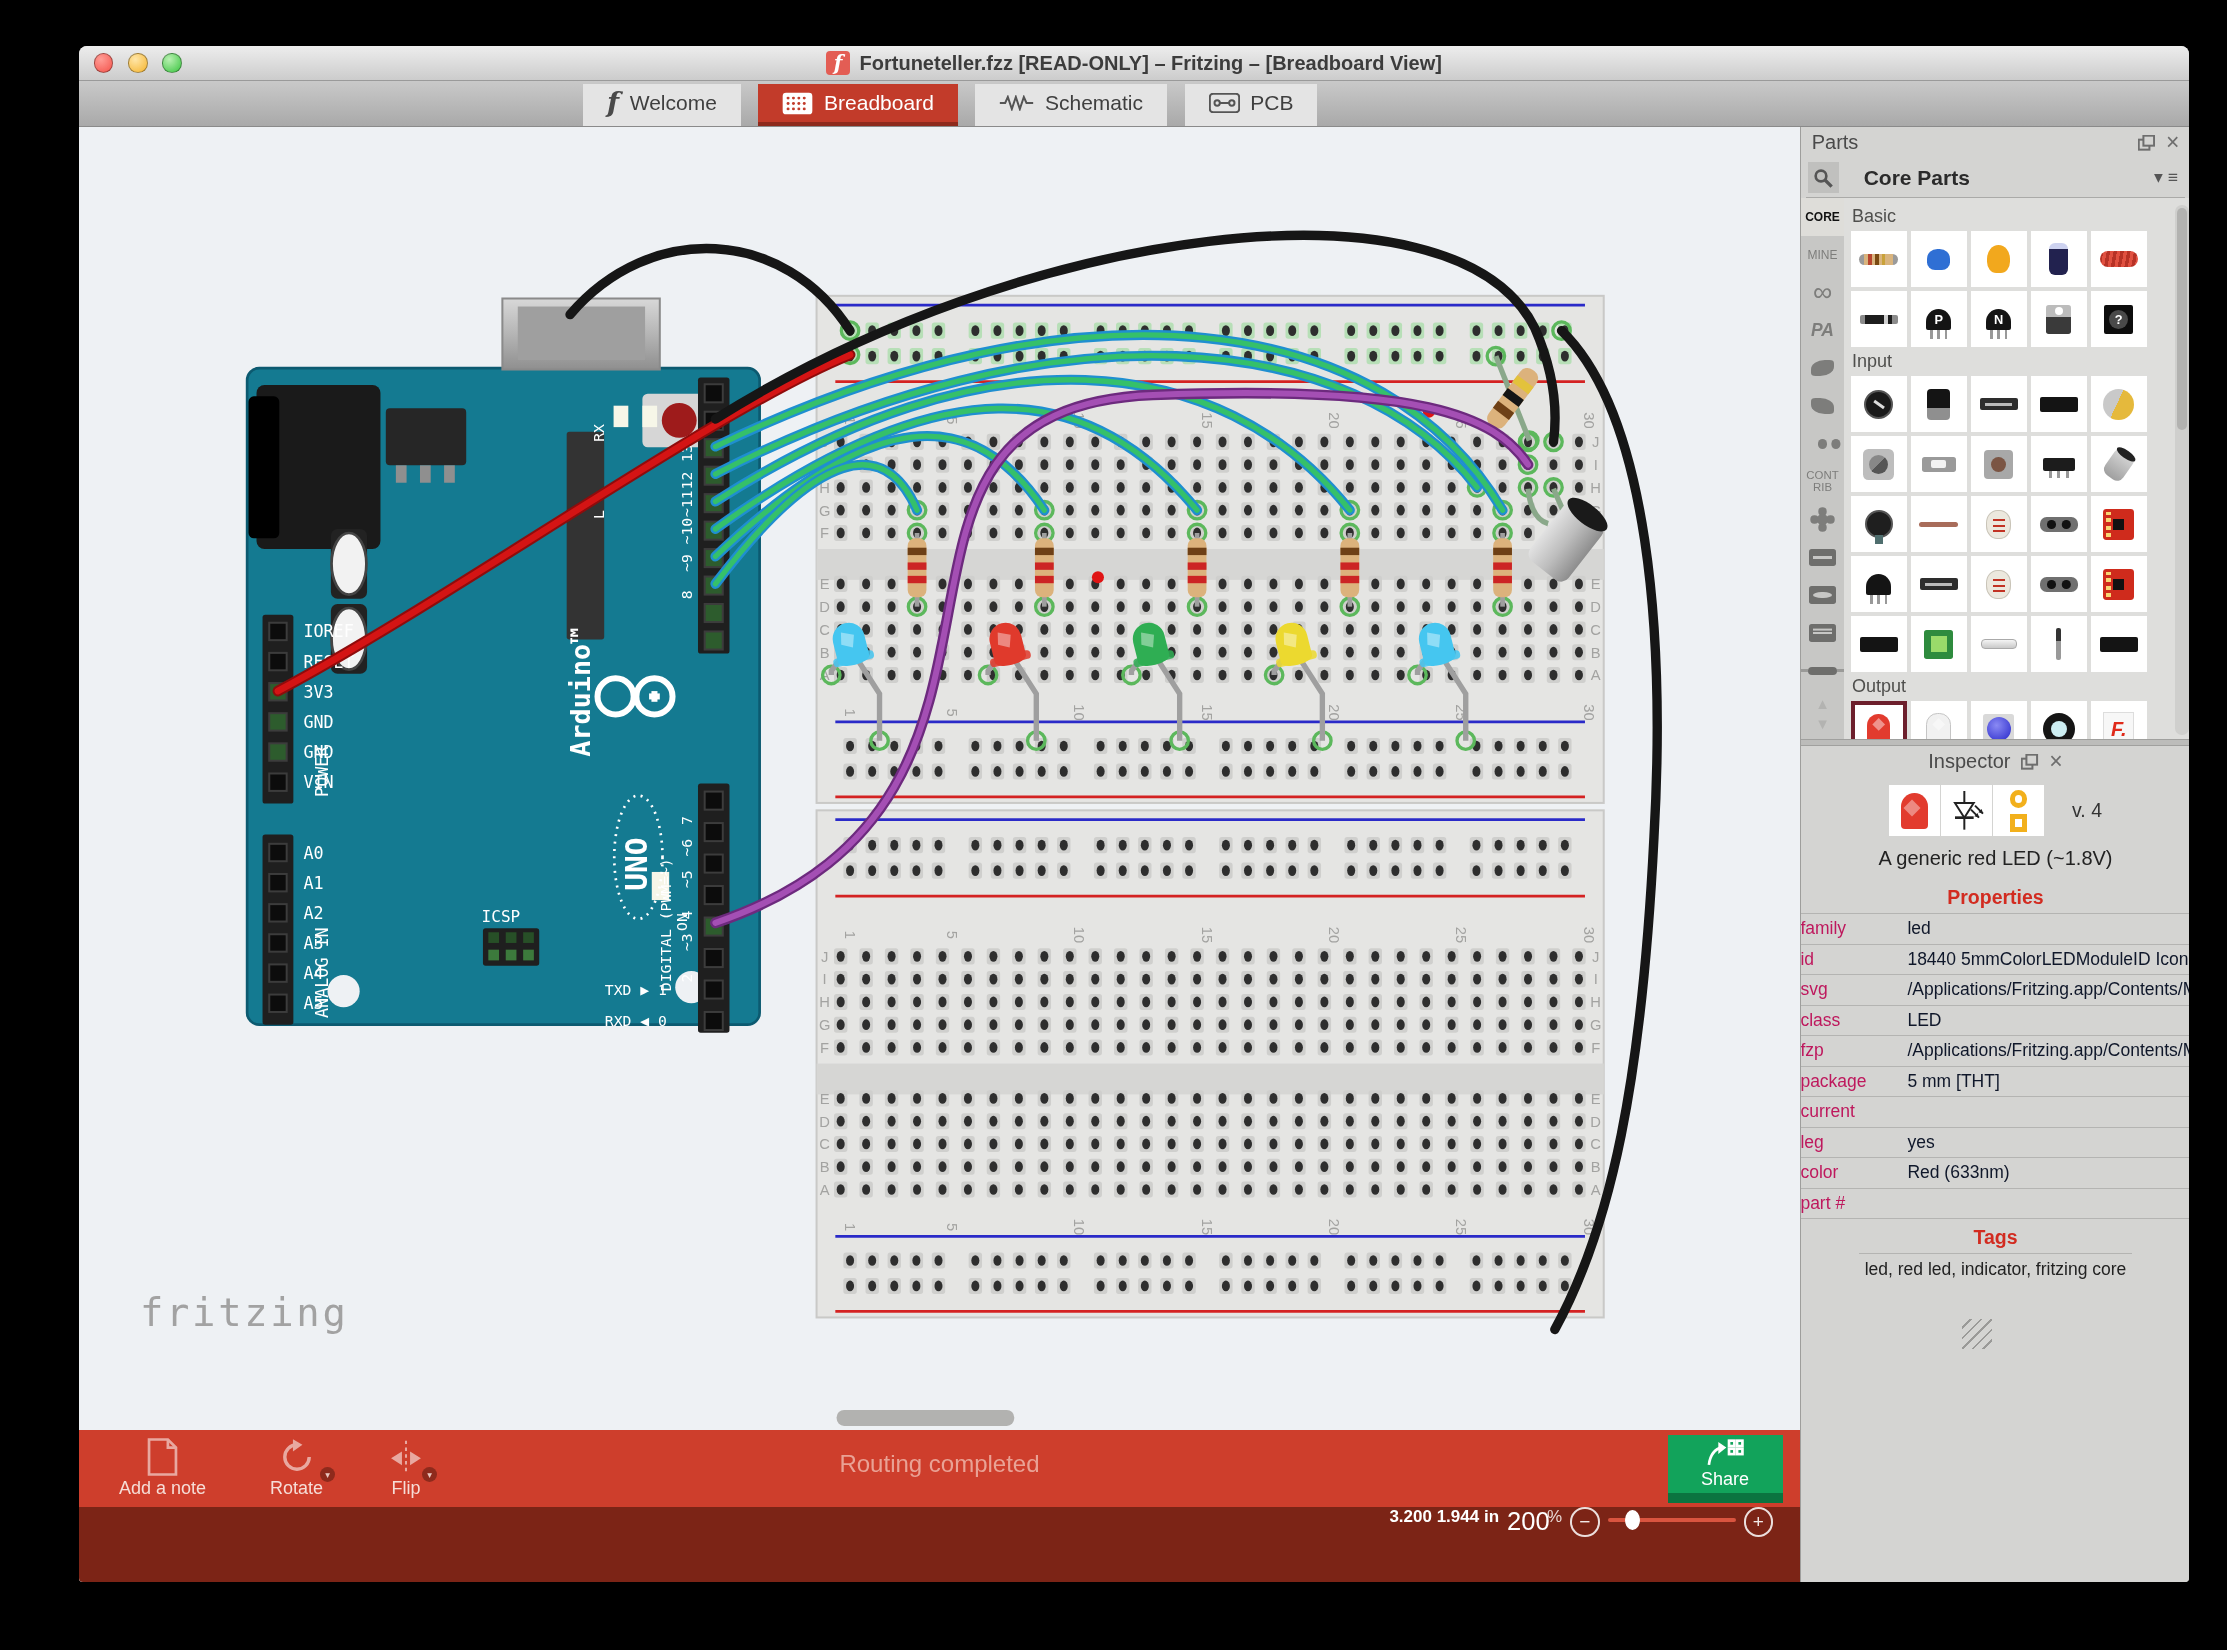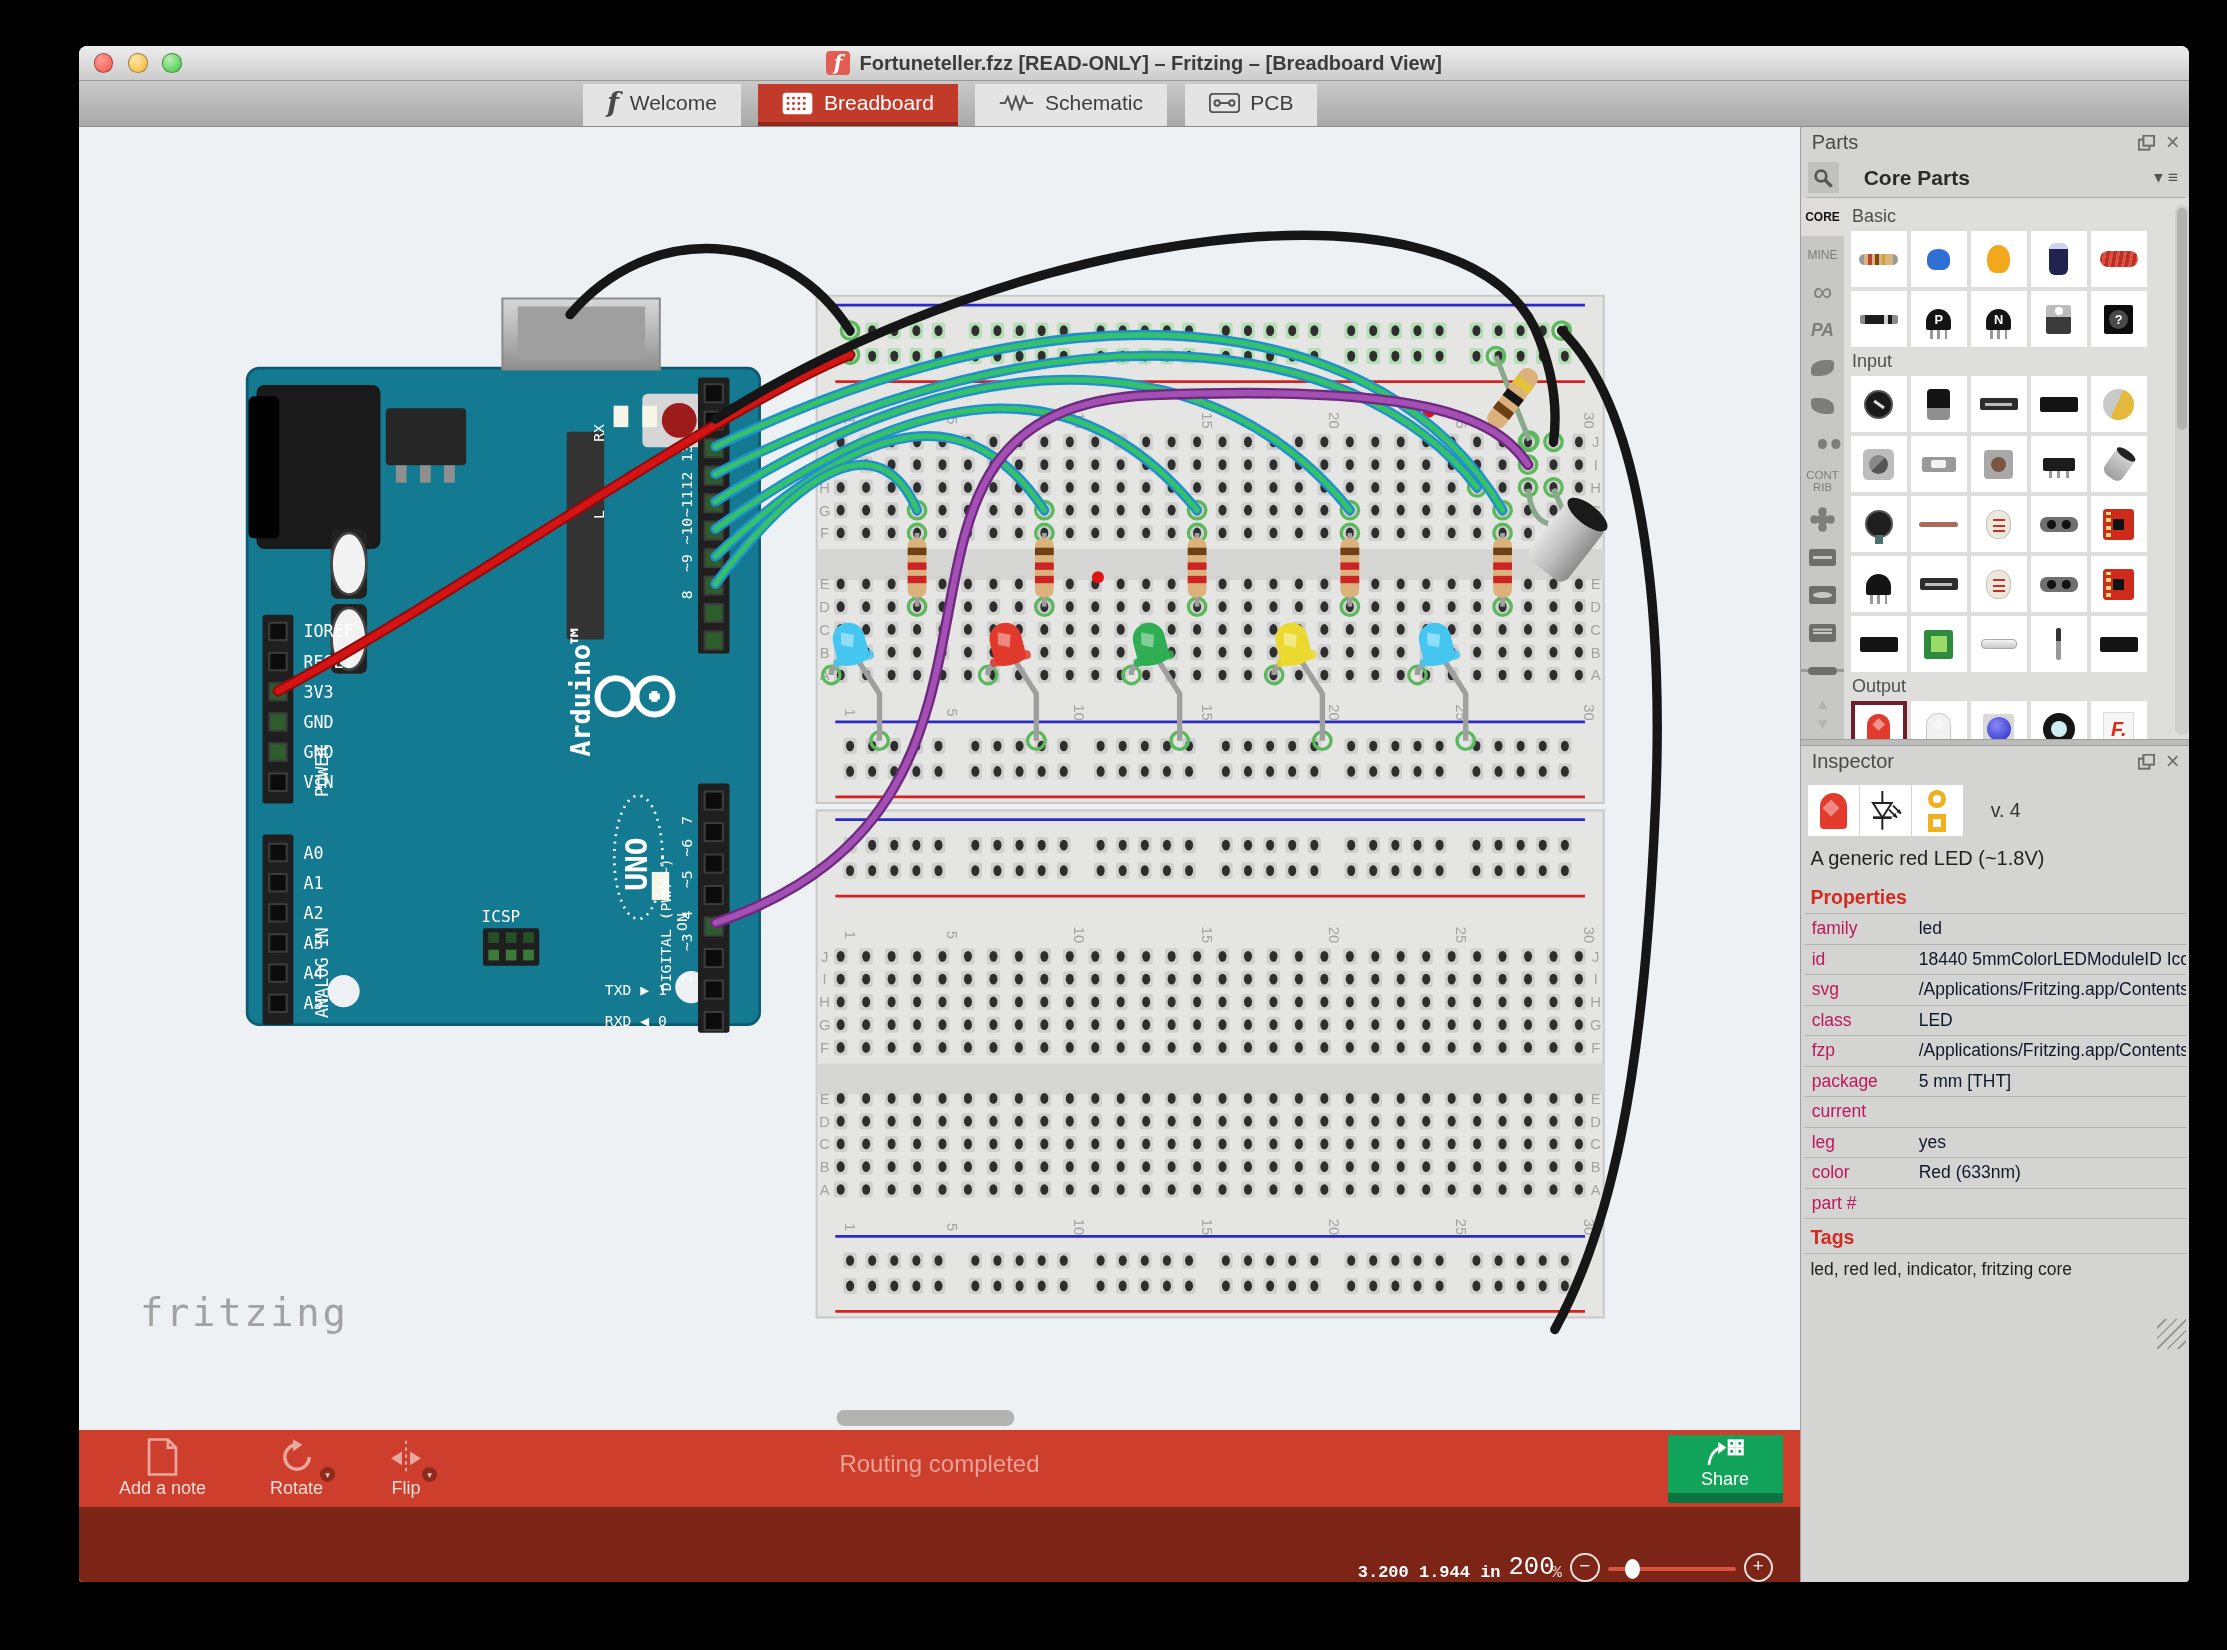--- a/index.html
+++ b/index.html
@@ -38,22 +38,22 @@
   .tb-btn:first-child{margin-left:40px;}
   .tb-btn svg{opacity:.55;}
   .tb-label{color:#f6ddd7;font-size:18px;}
   .dd-dot{position:absolute;right:-12px;top:29.5px;width:14.8px;height:14.8px;border-radius:50%;background:#8e2a1c;
     color:#e8c7c0;font-size:9.4px;display:flex;align-items:center;justify-content:center;}
   .routing{position:absolute;left:0;right:0;top:20px;text-align:center;color:#e9a295;font-size:24px;}
   .share-btn{position:absolute;right:17.5px;top:4.7px;width:115px;height:58px;background:#12a35b;
     border-bottom:10.7px solid #0b7440;display:flex;flex-direction:column;align-items:center;justify-content:center;gap:1.3px;}
   .share-btn .tb-label{color:#fff;}
   
-  .statusbar{height:75px;background:#7c2416;display:flex;align-items:flex-end;justify-content:flex-end;
-    gap:8px;padding-right:27px;flex:0 0 auto;color:#fff;font-family:Liberation Mono, monospace;}
+  .statusbar{height:75px;background:#7c2416;display:flex;align-items:flex-start;justify-content:flex-end;
+    gap:8px;padding-right:27px;flex:0 0 auto;color:#fff;}
   .coords{font-size:17px;font-weight:bold;}
   .zoomnum{font-size:25.5px;}
   .zoompct{font-size:17px;color:#e8d7d3;margin-left:-10.7px;}
   .zbtn{width:25.5px;height:25.5px;border-radius:50%;border:2px solid rgba(255,255,255,.85);color:rgba(255,255,255,.9);
     display:flex;align-items:center;justify-content:center;font-size:19px;line-height:1;}
   .slider{width:128px;height:25.5px;position:relative;display:flex;align-items:center;}
   .slider .track{width:100%;height:4px;background:#d9543f;border-radius:2px;}
   .slider .knob{position:absolute;left:14%;top:2.7px;width:14.8px;height:20px;border-radius:50%;background:#fff;}
   
   .right-col{width:389px;background:#d4d4d2;border-left:1.3px solid #9e9e9c;display:flex;flex-direction:column;}
@@ -90,21 +90,21 @@
   .grid-wrap{flex:1;background:#dededc;position:relative;overflow:hidden;padding:4px 2.7px 0 6.7px;}
   .sec-label{font-size:18px;color:#4f4f4d;margin:4px 0 4px 1.3px;}
   .tile-row{display:flex;flex-wrap:wrap;gap:4px;width:309px;}
   .tile{width:56px;height:56px;background:#fff;display:flex;align-items:center;justify-content:center;
     position:relative;border:2px solid #fff;box-sizing:border-box;}
   .tile.selected{border:4px solid #6d1f2c;}
   .grid-scroll{position:absolute;right:1.3px;top:6.7px;width:13.4px;height:530px;background:#cfcfcd;border-radius:6.7px;}
   .grid-scroll .thumb{position:absolute;left:1.3px;top:2.7px;width:10.7px;height:222px;background:#b2b2b0;border-radius:5.4px;}
   .splitter{height:5.4px;background:#bcbcba;border-top:0.7px solid #a0a09e;border-bottom:0.7px solid #a0a09e;flex:0 0 auto;}
   
-  .inspector{flex:1;display:flex;flex-direction:column;overflow:hidden;}
+  .inspector{flex:1;display:flex;flex-direction:column;overflow:hidden;align-items:center;}
   .insp-title{background:#cdced4;margin:0 4px;padding:4px 8px;font-size:28px;font-weight:bold;color:#141414;flex:0 0 auto;}
   .views-row{display:flex;align-items:center;gap:1px;padding:8px 6.7px;flex:0 0 auto;}
   .view-tile{width:51px;height:51px;background:#fff;display:flex;align-items:center;justify-content:center;}
   .version{font-size:19.5px;color:#333;margin-left:27px;}
   .led-mini{width:27px;height:36px;background:#e23b2e;border-radius:13.4px 13.4px 4px 4px;position:relative;}
   .led-mini::after{content:"";position:absolute;left:5.4px;top:9.4px;width:12px;height:12px;background:rgba(255,255,255,.4);
     transform:rotate(45deg);}
   .pads{display:flex;flex-direction:column;gap:6.7px;align-items:center;}
   .pad-ring{width:17.5px;height:17.5px;border:5.4px solid #f2b01c;border-radius:50%;box-sizing:border-box;}
   .pad-sq{width:17.5px;height:17.5px;border:5.4px solid #f2b01c;box-sizing:border-box;}

